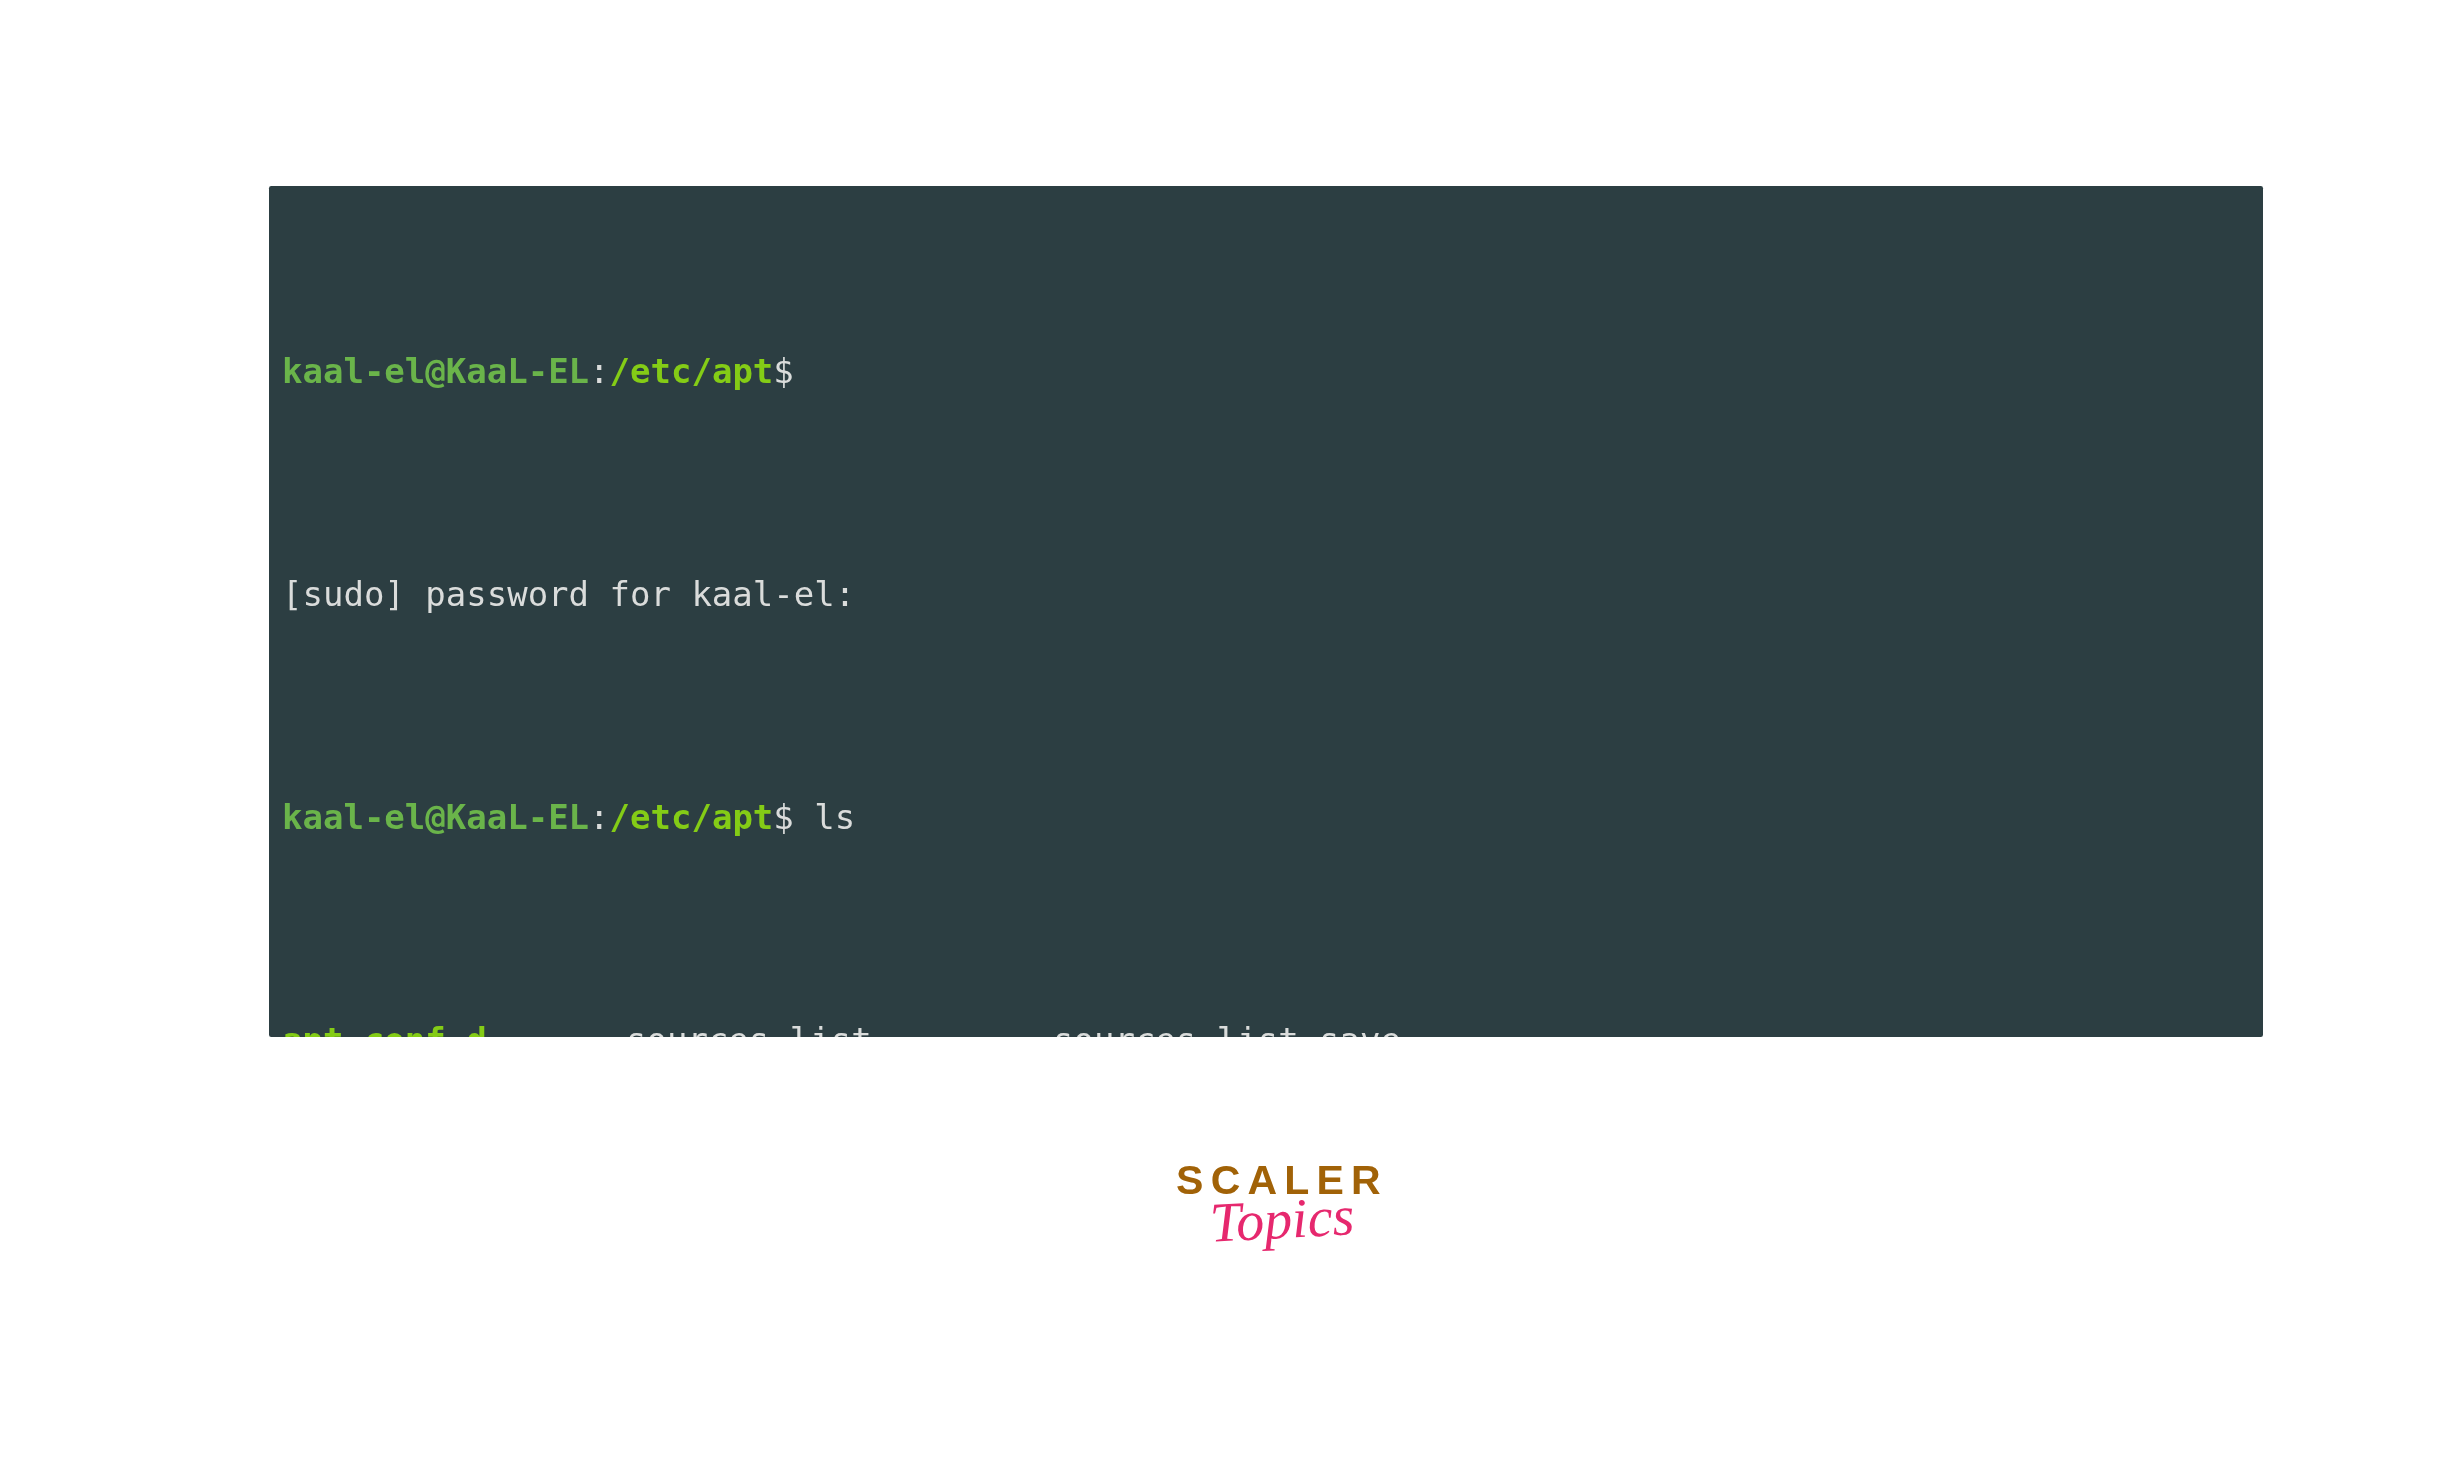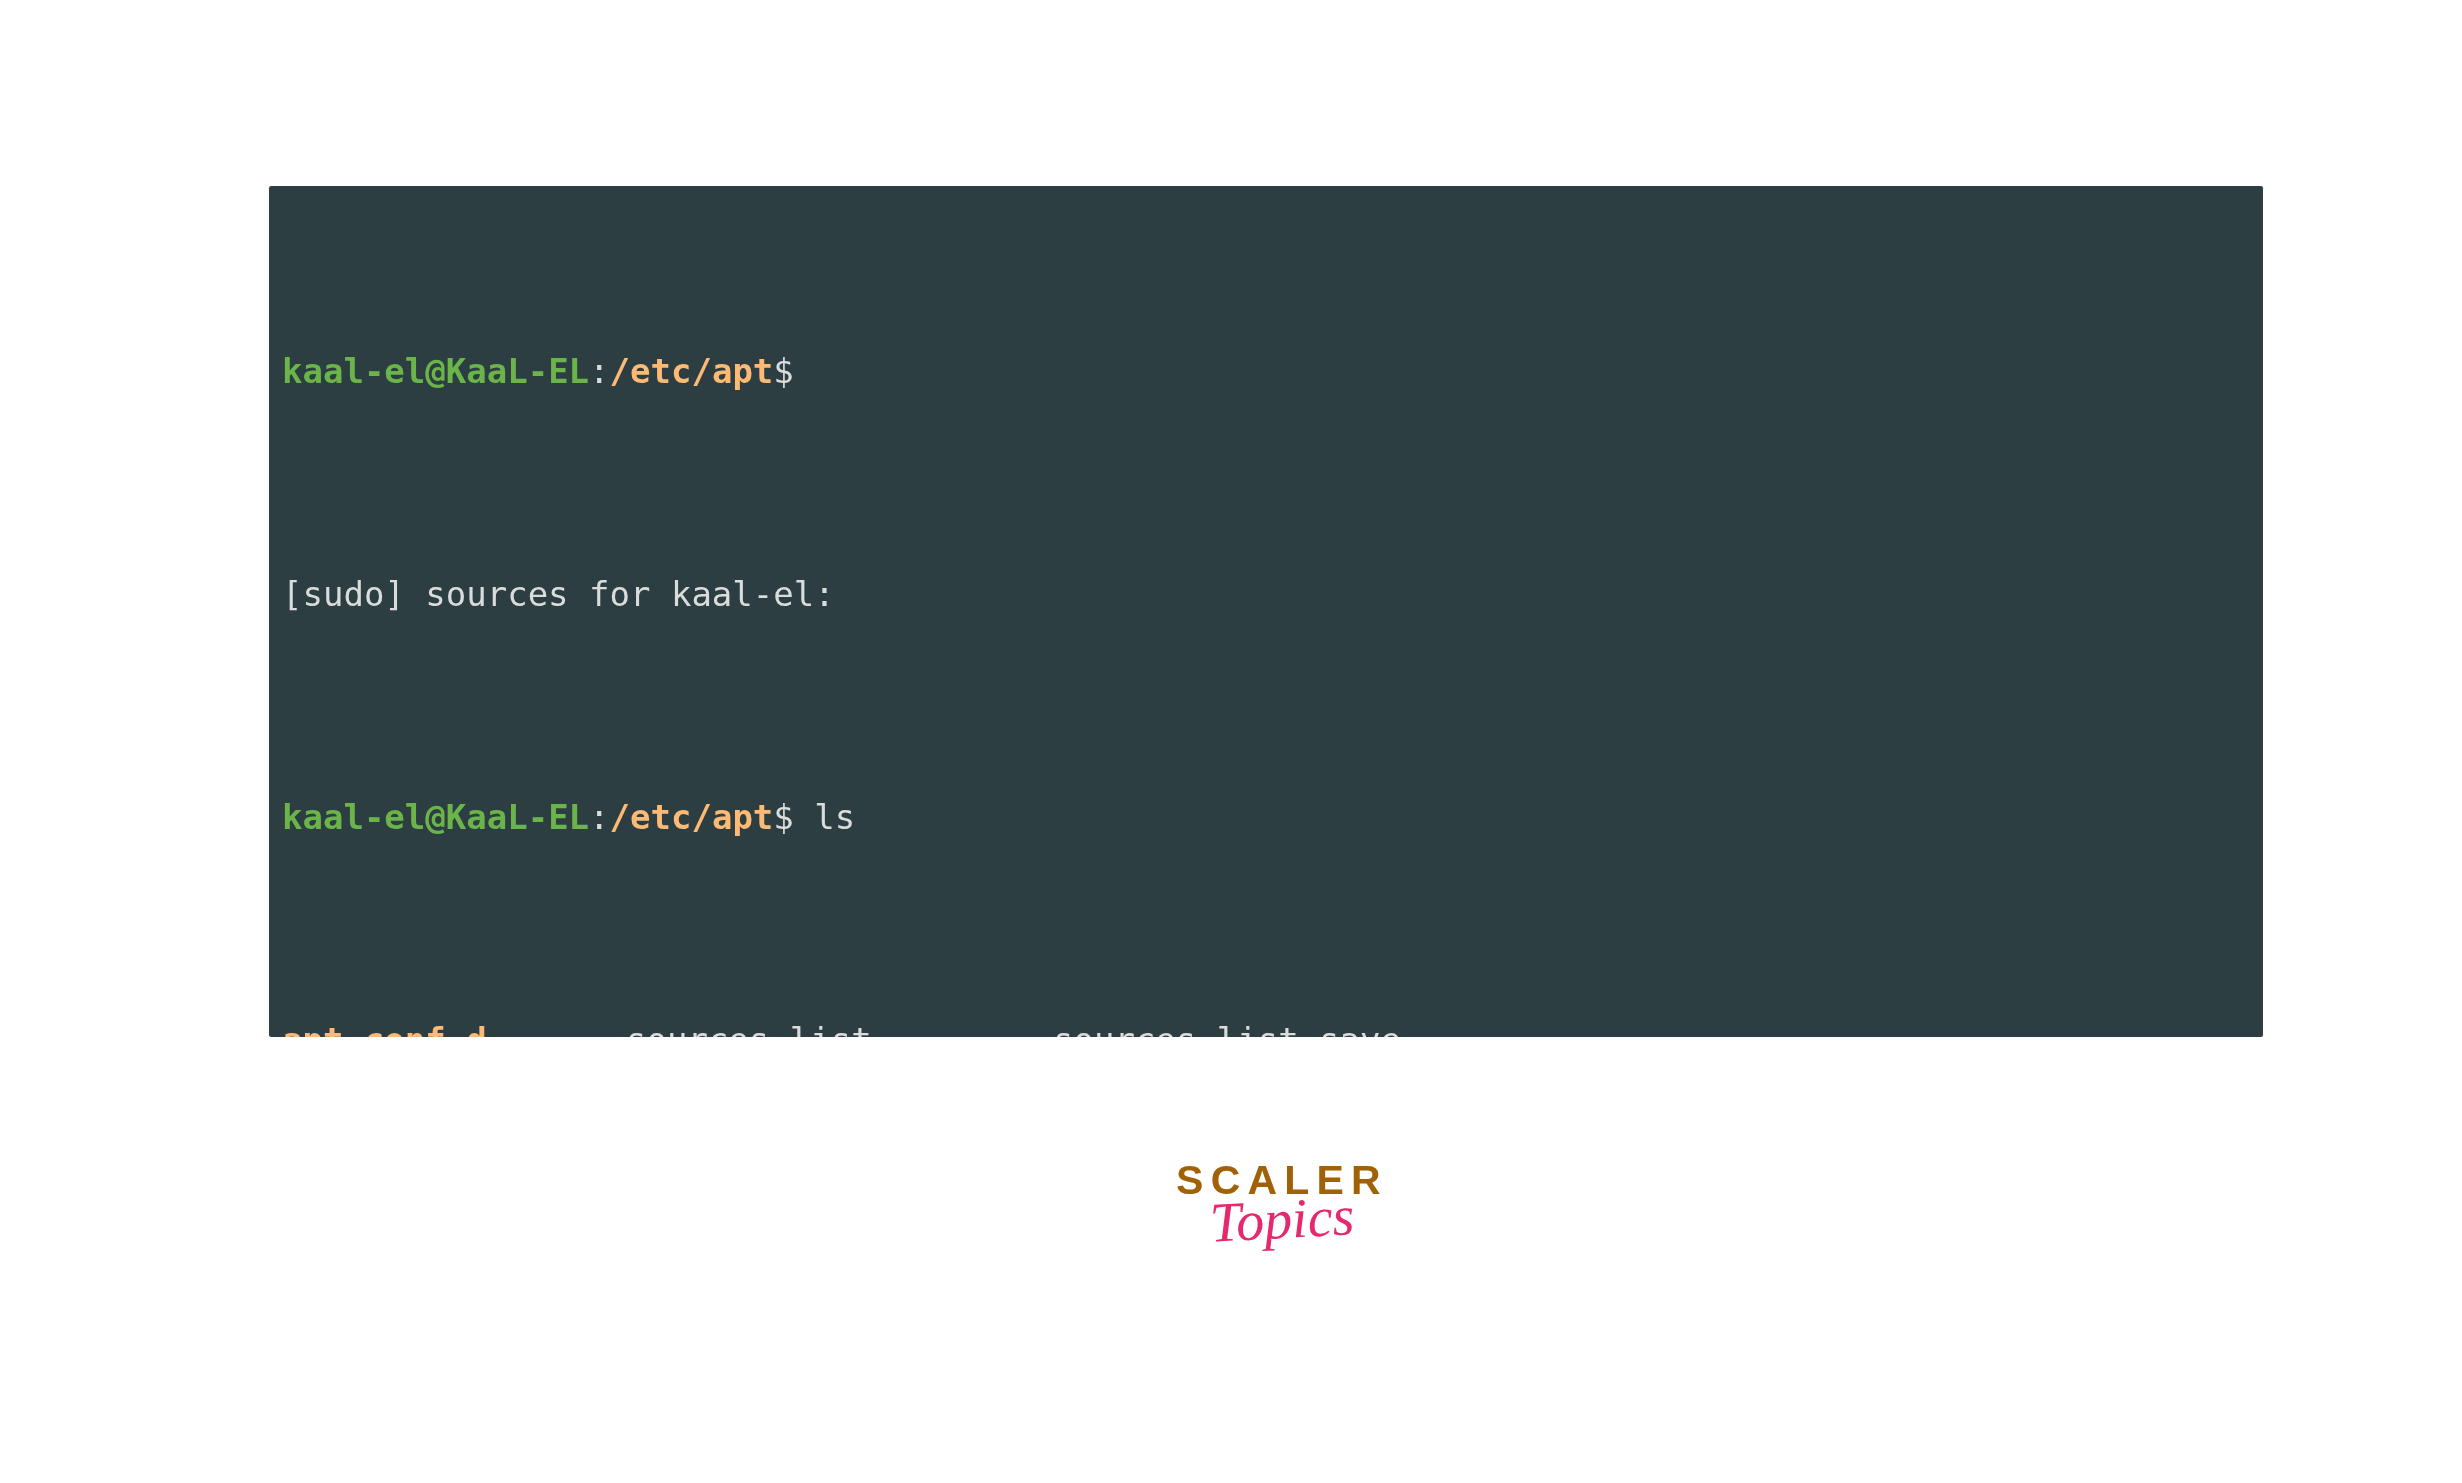--- a/index.html
+++ b/index.html
@@ -31,21 +31,21 @@
     color: #d7d9d8;
   }
   .term-inner {
     padding-top: 5.8px;
     padding-left: 13px;
     white-space: pre;
     letter-spacing: 0px;
   }
   .line { height: 87px; display:flex; align-items:center;}
   .green { color: #6ab44a; font-weight: bold; }
-  .blue  { color: #fdba74; font-weight: bold;}
+  .blue  { color: #84cc16; font-weight: bold;}
   .white { color: #dadcdb; }
   .col-grid {
     display: grid;
     grid-template-columns: 344px 427px auto;
     height: 87px;
     align-items: center;
   }
   .col-grid > span { display:inline-block; }
 
   
@@ -82,21 +82,21 @@
   <div class="terminal">
     <div class="term-inner">
 
       
       <div class="line">
         <span class="green">kaal-el</span><span class="green">@</span><span class="green">KaaL-EL</span><span class="white">:</span><span class="blue">/etc/apt</span><span class="white">$</span><span class="white"> </span>
       </div>
 
       
       <div class="line">
-        <span class="white">[sudo] sources for kaal-el:</span>
+        <span class="white">[sudo] password for kaal-el:</span>
       </div>
 
       
       <div class="line">
         <span class="green">kaal-el</span><span class="green">@</span><span class="green">KaaL-EL</span><span class="white">:</span><span class="blue">/etc/apt</span><span class="white">$</span><span class="white"> </span><span class="white">ls</span>
       </div>
 
       
       <div class="col-grid">
         <span class="blue">apt.conf.d</span>

